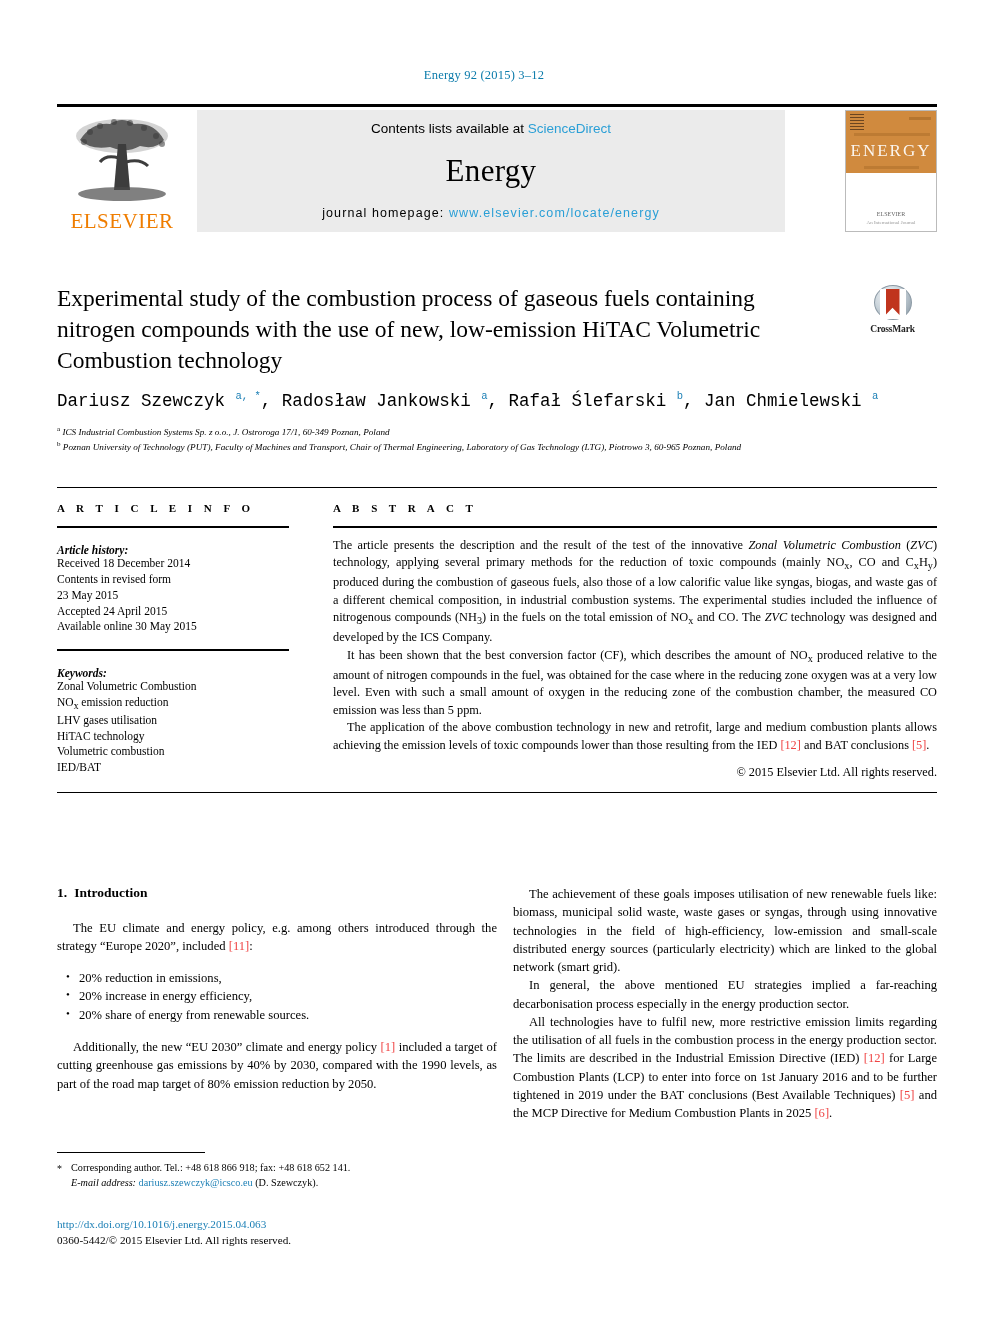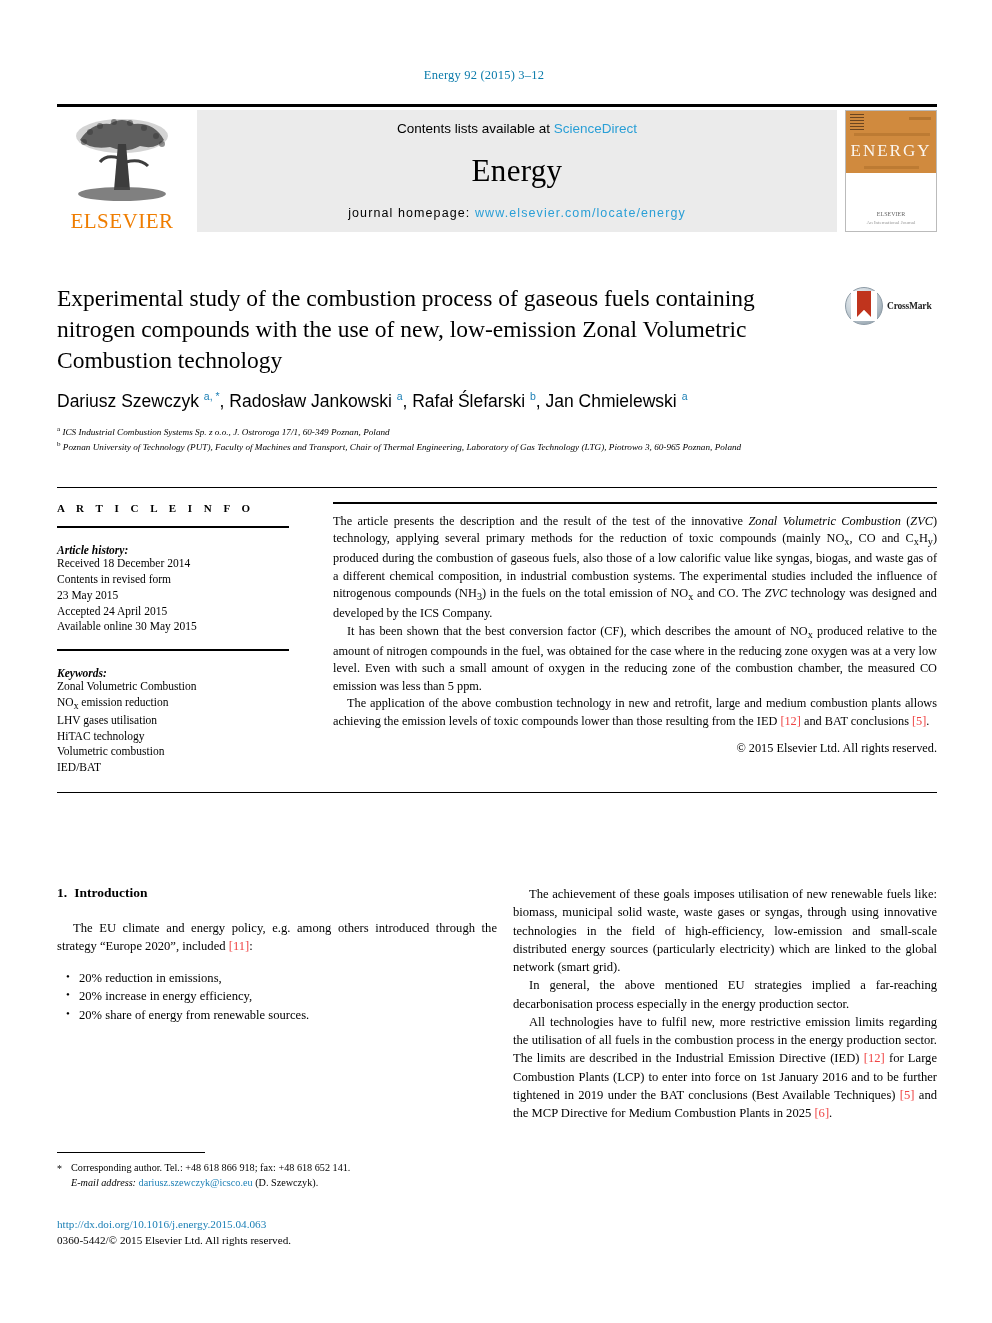--- a/index.html
+++ b/index.html
@@ -44,21 +44,21 @@
   .elsevier-word {
     font-family: "Liberation Serif", serif;
     font-size: 21px;
     letter-spacing: 0.5px;
     color: #ef7d00;
     font-weight: 400;
     line-height: 1;
     margin-top: 1px;
   }
   .mast-center {
-    position: absolute; top: 6px; left: 140px; width: 640px; height: 122px;
+    position: absolute; top: 6px; left: 140px; width: 588px; height: 122px;
     background: #ebebeb;
     display: flex; flex-direction: column;
     align-items: center; justify-content: space-between;
     padding: 11px 0 12px 0;
   }
   .contents-line { font-size: 13.5px; font-family: "Liberation Sans", sans-serif; }
   .contents-line .sd { color: #2a9fd6; }
   .journal-name {
     font-size: 31px;
     font-family: "Liberation Serif", serif;
@@ -105,21 +105,21 @@
   .article-title {
     font-size: 23.5px;
     font-family: "Liberation Serif", serif;
     line-height: 1.32;
     font-weight: 400;
     margin: 0;
   }
   .crossmark {
     position: absolute; top: 285px; left: 845px;
     width: 95px; height: 42px;
-    display: flex; align-items: center; gap: 4px;
+    display: flex; align-items: center; gap: 4px; flex-direction: column;
   }
   .cm-badge {
     width: 38px; height: 38px; border-radius: 50%;
     background: radial-gradient(circle at 35% 30%, #f2f4f6 0%, #c9d3da 45%, #7f8f9b 100%);
     display:flex; align-items:flex-start; justify-content:center;
     position: relative;
     border: 1px solid #8c9aa5;
   }
   .cm-inner {
     width: 26px; height: 30px; margin-top: 3px; background: #fff;
@@ -132,21 +132,21 @@
   }
   .cm-text {
     font-size: 9.5px; font-family:"Liberation Serif", serif; font-weight: 700; color:#222;
     letter-spacing: -0.2px;
   }
 
   
   .authors {
     position: absolute; top: 390px; left: 57px; width: 880px;
     font-size: 17.5px;
-    font-family: Liberation Sans, sans-serif;
+    font-family: Liberation Mono, monospace;
   }
   .authors sup { color: #1b7fb5; font-size: 10.5px; vertical-align: super; }
   .affils {
     position: absolute; top: 424px; left: 57px; width: 880px;
     font-size: 9.2px;
     font-style: italic;
     line-height: 1.55;
   }
   .affils sup { font-style: normal; font-size: 7px; vertical-align: super; }
 
@@ -285,21 +285,21 @@
         <div class="cover-smudge3"></div>
       </div>
       <div class="cover-bot">
         <div class="cover-pub1">ELSEVIER</div>
         <div class="cover-pub2">An International Journal</div>
       </div>
     </div>
   </div>
 
   <div class="title-block">
-    <h1 class="article-title">Experimental study of the combustion process of gaseous fuels containing nitrogen compounds with the use of new, low-emission Zonal Volumetric Combustion technology</h1>
+    <h1 class="article-title">Experimental study of the combustion process of gaseous fuels containing nitrogen compounds with the use of new, low-emission HiTAC Volumetric Combustion technology</h1>
   </div>
 
   <div class="crossmark">
     <div class="cm-badge">
       <div class="cm-inner">
         <div class="cm-ribbon"></div>
       </div>
     </div>
     <div class="cm-text">CrossMark</div>
   </div>
@@ -327,39 +327,41 @@
     <div class="info-label">Keywords:</div>
     <div class="info-line">Zonal Volumetric Combustion</div>
     <div class="info-line">NO<sub>x</sub> emission reduction</div>
     <div class="info-line">LHV gases utilisation</div>
     <div class="info-line">HiTAC technology</div>
     <div class="info-line">Volumetric combustion</div>
     <div class="info-line">IED/BAT</div>
   </div>
 
   <div class="col-abs">
+    <div class="sec-head">A B S T R A C T</div>
     <div class="thin-rule"></div>
     <p class="abs-p">The article presents the description and the result of the test of the innovative <i>Zonal Volumetric Combustion</i> (<i>ZVC</i>) technology, applying several primary methods for the reduction of toxic compounds (mainly NO<sub>x</sub>, CO and C<sub>x</sub>H<sub>y</sub>) produced during the combustion of gaseous fuels, also those of a low calorific value like syngas, biogas, and waste gas of a different chemical composition, in industrial combustion systems. The experimental studies included the influence of nitrogenous compounds (NH<sub>3</sub>) in the fuels on the total emission of NO<sub>x</sub> and CO. The <i>ZVC</i> technology was designed and developed by the ICS Company.</p>
     <p class="abs-p">It has been shown that the best conversion factor (CF), which describes the amount of NO<sub>x</sub> produced relative to the amount of nitrogen compounds in the fuel, was obtained for the case where in the reducing zone oxygen was at a very low level. Even with such a small amount of oxygen in the reducing zone of the combustion chamber, the measured CO emission was less than 5 ppm.</p>
     <p class="abs-p">The application of the above combustion technology in new and retrofit, large and medium combustion plants allows achieving the emission levels of toxic compounds lower than those resulting from the IED <span class="ref">[12]</span> and BAT conclusions <span class="ref">[5]</span>.</p>
     <div class="abs-copy">© 2015 Elsevier Ltd. All rights reserved.</div>
   </div>
 
   <div class="sec-rule-bot"></div>
 
   <div class="body-left">
     <div class="h2">
       <span class="num">1.</span><span>Introduction</span>
     </div>
     <p class="p">The EU climate and energy policy, e.g. among others introduced through the strategy “Europe 2020”, included <span class="ref">[11]</span>:</p>
     <ul class="bullets">
       <li>20% reduction in emissions,</li>
       <li>20% increase in energy efficiency,</li>
       <li>20% share of energy from renewable sources.</li>
     </ul>
+    <p class="p">Additionally, the new “EU 2030” climate and energy policy <span class="ref">[1]</span> included a target of cutting greenhouse gas emissions by 40% by 2030, compared with the 1990 levels, as part of the road map target of 80% emission reduction by 2050.</p>
   </div>
 
   <div class="body-right">
     <p class="p">The achievement of these goals imposes utilisation of new renewable fuels like: biomass, municipal solid waste, waste gases or syngas, through using innovative technologies in the field of high-efficiency, low-emission and small-scale distributed energy sources (particularly electricity) which are linked to the global network (smart grid).</p>
     <p class="p">In general, the above mentioned EU strategies implied a far-reaching decarbonisation process especially in the energy production sector.</p>
     <p class="p">All technologies have to fulfil new, more restrictive emission limits regarding the utilisation of all fuels in the combustion process in the energy production sector. The limits are described in the Industrial Emission Directive (IED) <span class="ref">[12]</span> for Large Combustion Plants (LCP) to enter into force on 1st January 2016 and to be further tightened in 2019 under the BAT conclusions (Best Available Techniques) <span class="ref">[5]</span> and the MCP Directive for Medium Combustion Plants in 2025 <span class="ref">[6]</span>.</p>
   </div>
 
   <div class="footnote">
     <div class="fn-rule"></div>

